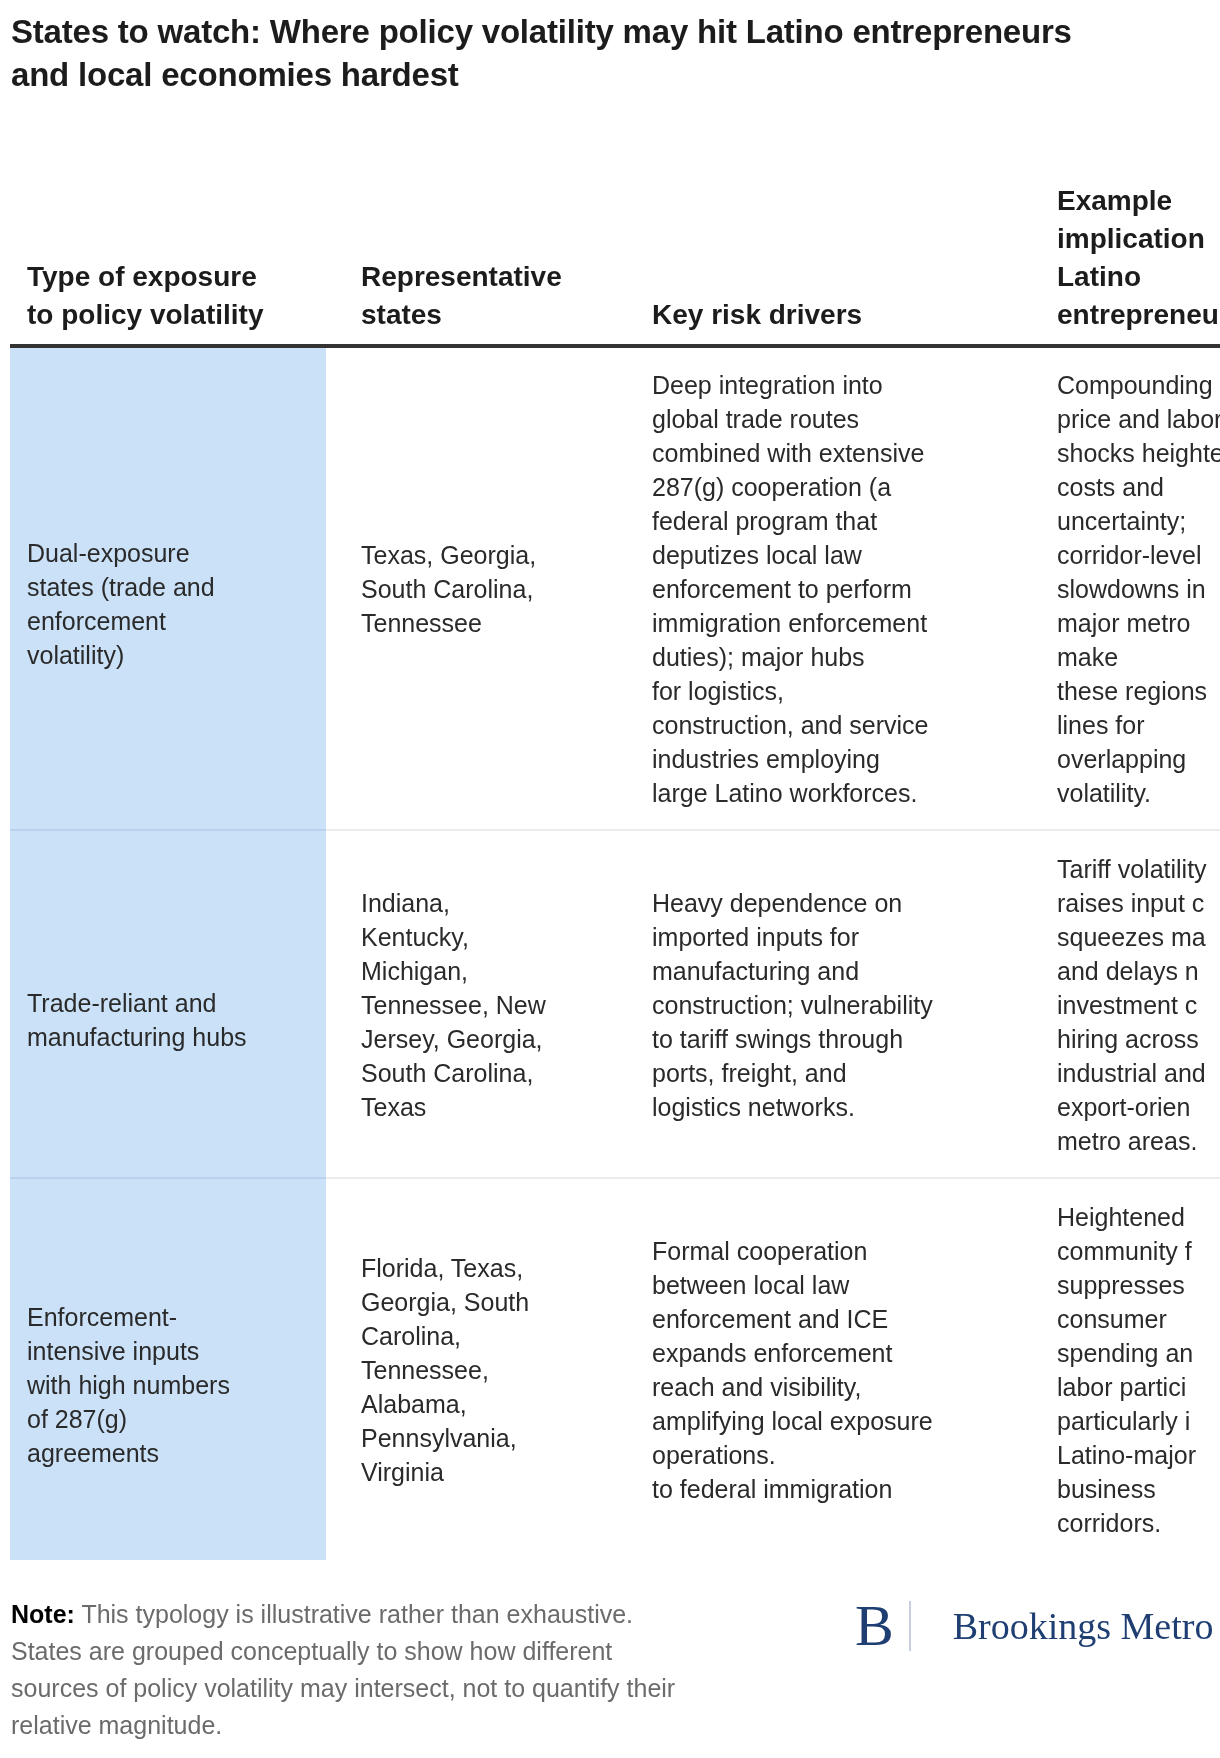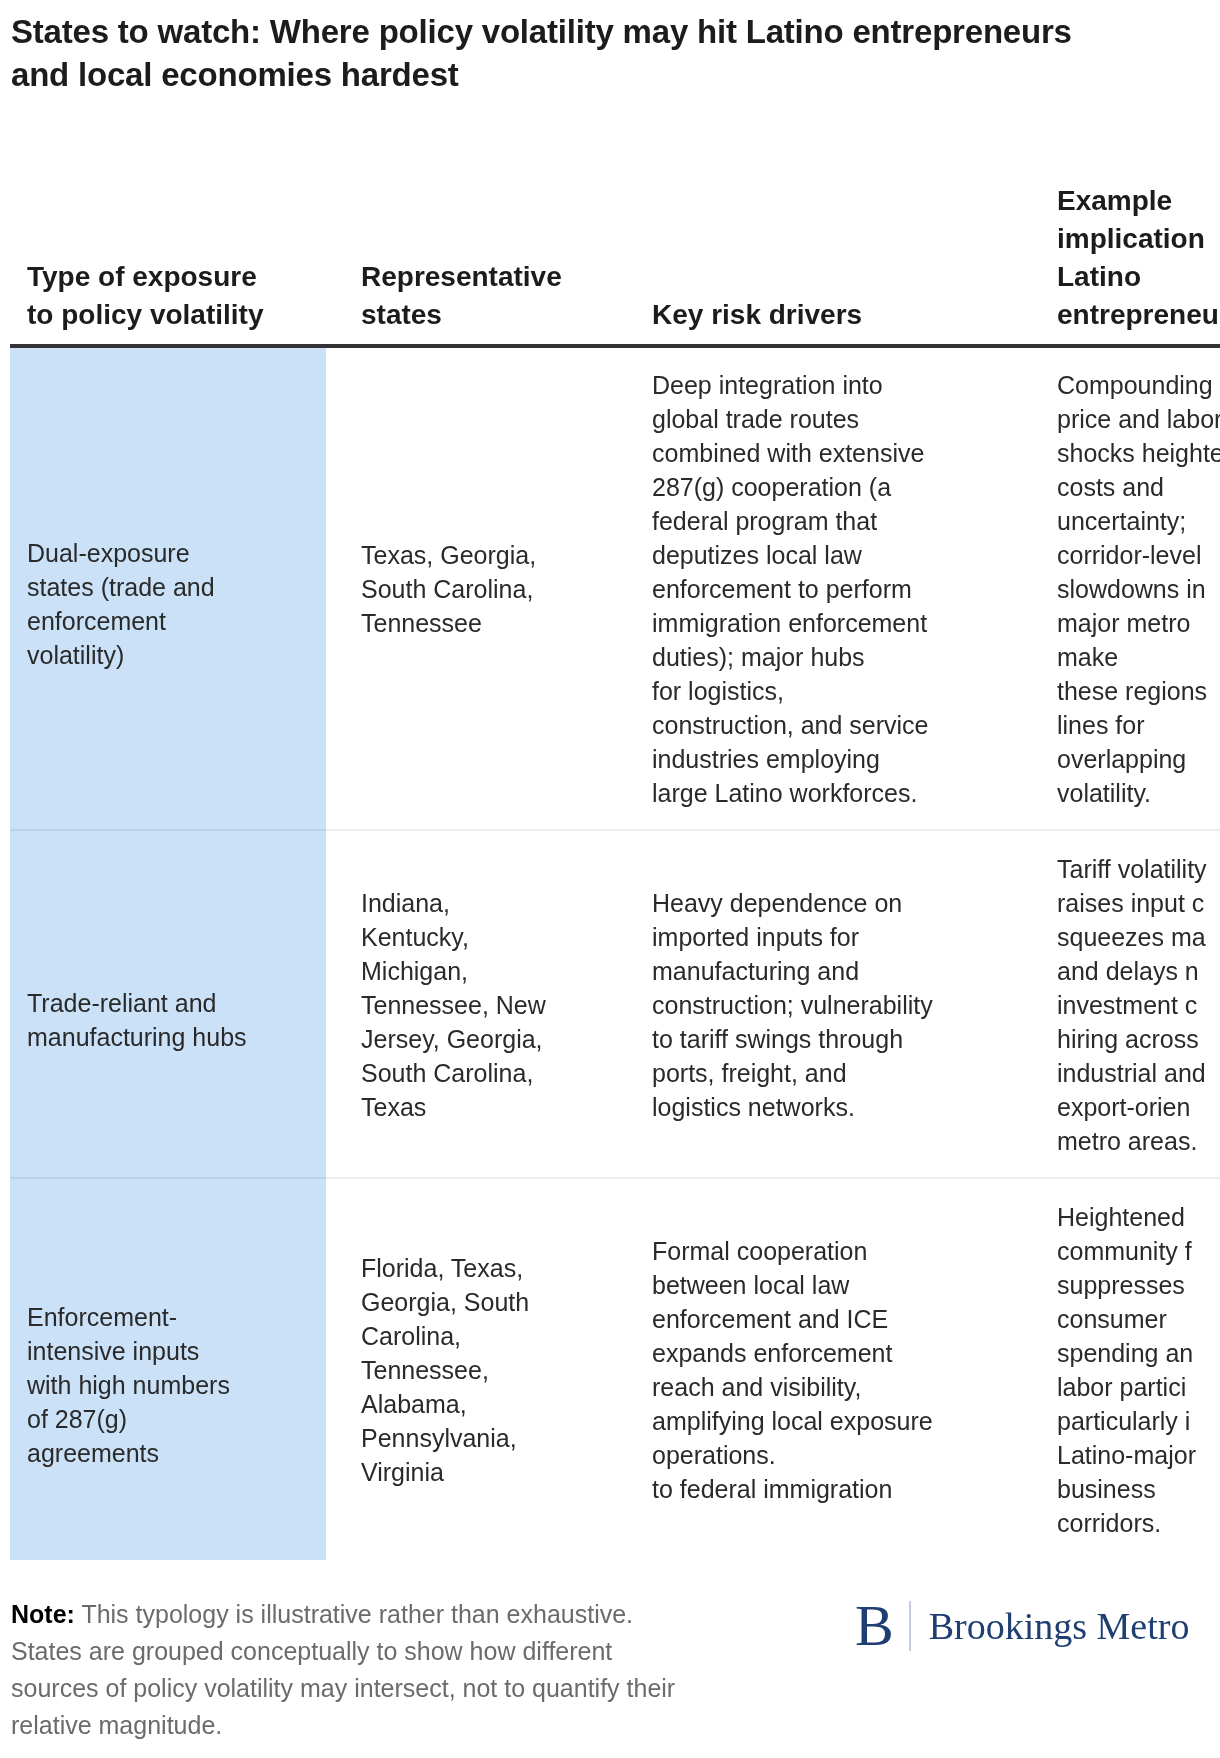--- a/index.html
+++ b/index.html
@@ -133,20 +133,21 @@
   .logo-divider {
     width: 2px;
     height: 50px;
     background: #c4cede;
     margin: 0 18px 0 16px;
   }
   .logo-text {
     font-size: 38px;
     line-height: 40px;
     white-space: nowrap;
+    margin-left: 24px;
   }
 </style>
 </head>
 <body>
 
 <h1 class="title" style="margin:0;">
   <span>States to watch: Where policy volatility may hit Latino entrepreneurs</span>
   <span>and local economies hardest</span>
 </h1>
 

